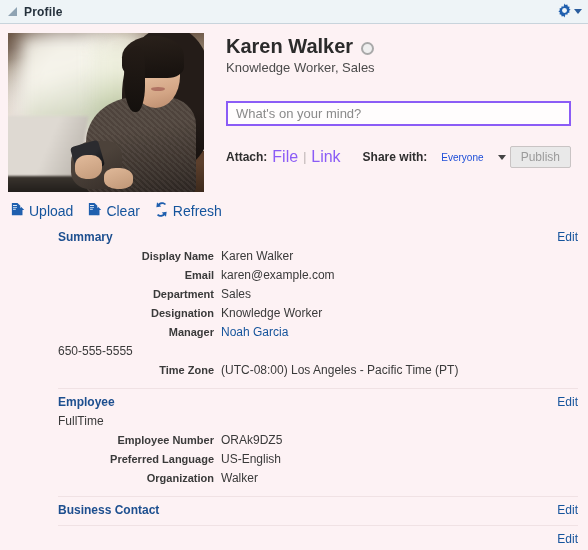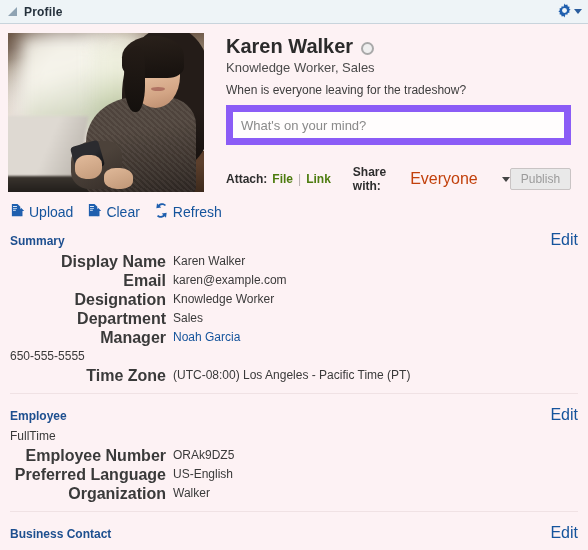--- a/index.html
+++ b/index.html
@@ -224,44 +224,44 @@
     font-size: 13px;
     color: #4b4b4b;
     margin-top: 3px;
   }
   .person-status {
     font-size: 12px;
     color: #3d3d3d;
     margin-top: 8px;
   }
   .mind-input {
-    margin-top: 8px;
+    margin-top: 26px;
     width: 345px;
-    height: 40px;
-    border: 7px solid #8b5cf6;
+    height: 25px;
+    border: 2px solid #8b5cf6;
     background: #fffdfd;
     box-sizing: border-box;
     font-family: "Liberation Sans", sans-serif;
     font-size: 13px;
     color: #8a8a8a;
     padding: 0 8px;
     outline: none;
   }
   .mind-input::placeholder { color: #8a8a8a; opacity: 1; }
   .publish-row {
     margin-top: 20px;
     display: flex;
     align-items: center;
     width: 345px;
   }
   .lbl-bold { font-weight: bold; color: #2e2e2e; font-size: 12px; }
-  .link { color: #4d7c0f; text-decoration: none; font-size: 12px; font-weight: bold; }
+  .link { color: #8b5cf6; text-decoration: none; font-size: 16px; }
   .pipe { color: #b9b0b0; margin: 0 5px; }
-  .share-block { display: flex; align-items: center; margin-left: 22px; gap: 24px; }
-  .share-val { font-size: 16px; color: #c2410c; }
+  .share-block { display: flex; align-items: center; margin-left: 22px; gap: 14px; }
+  .share-val { font-size: 10px; color: #1d4ed8; }
   .share-caret {
     width: 0; height: 0;
     border-left: 4px solid transparent;
     border-right: 4px solid transparent;
     border-top: 5px solid #444;
   }
   .publish-btn {
     margin-left: auto;
     background: #e9e9e9;
     border: 1px solid #c9c4c4;
@@ -284,51 +284,51 @@
     align-items: center;
     gap: 4px;
     margin-right: 10px;
     text-decoration: none;
     color: #15549c;
     font-size: 14px;
   }
 
   
   .sections { padding: 10px 0 0 0; }
-  .section { padding: 0 10px; }
+  .section { padding: 0 10px; margin-left: 48px; }
   .section-head {
     display: flex;
     align-items: baseline;
     border-top: 1px solid #f0e2e4;
-    padding-top: 12px;
+    padding-top: 6px;
     margin-bottom: 2px;
   }
   .section-head.first { border-top: none; padding-top: 0; }
   .section-title {
     font-size: 12px;
     font-weight: bold;
     color: #1d4f8f;
   }
   .edit-link {
     margin-left: auto;
     color: #15549c;
     text-decoration: none;
-    font-size: 16px;
+    font-size: 12px;
   }
   .fields { margin: 3px 0 8px 0; }
   .field-row {
     display: flex;
     line-height: 19px;
   }
   .field-label {
     width: 156px;
     flex: none;
     text-align: right;
     font-weight: bold;
-    font-size: 16px;
+    font-size: 11px;
     color: #3a3a3a;
     padding-right: 7px;
   }
   .field-value {
     font-size: 12px;
     color: #3a3a3a;
   }
   .field-value.link-val { color: #15549c; }
   .gap-sm { height: 6px; }
 </style>
@@ -375,21 +375,20 @@
       <div class="ph-hand"></div>
     </div>
   </div>
 
   <div class="ident-col">
     <div class="name-row">
       <div class="person-name">Karen Walker</div>
       <div class="presence-dot"></div>
     </div>
     <div class="person-role">Knowledge Worker, Sales</div>
-    <div class="person-status">When is everyone leaving for the tradeshow?</div>
 
     <input class="mind-input" type="text" placeholder="What's on your mind?" style="">
 
     <div class="publish-row">
       <span class="lbl-bold">Attach:</span>
       <a class="link" href="#" style="margin-left:5px">File</a>
       <span class="pipe">|</span>
       <a class="link" href="#">Link</a>
 
       <span class="share-block">
@@ -447,26 +446,26 @@
     <div class="fields">
       <div class="field-row">
         <div class="field-label">Display Name</div>
         <div class="field-value">Karen Walker</div>
       </div>
       <div class="field-row">
         <div class="field-label">Email</div>
         <div class="field-value">karen@example.com</div>
       </div>
       <div class="field-row">
+        <div class="field-label">Department</div>
+        <div class="field-value">Sales</div>
+      </div>
+      <div class="field-row">
         <div class="field-label">Designation</div>
         <div class="field-value">Knowledge Worker</div>
-      </div>
-      <div class="field-row">
-        <div class="field-label">Department</div>
-        <div class="field-value">Sales</div>
       </div>
       <div class="field-row">
         <div class="field-label">Manager</div>
         <div class="field-value link-val">Noah Garcia</div>
       </div>
       <div class="field-row">
         <div class="field-value">650-555-5555</div>
       </div>
       <div class="field-row">
         <div class="field-label">Time Zone</div>

